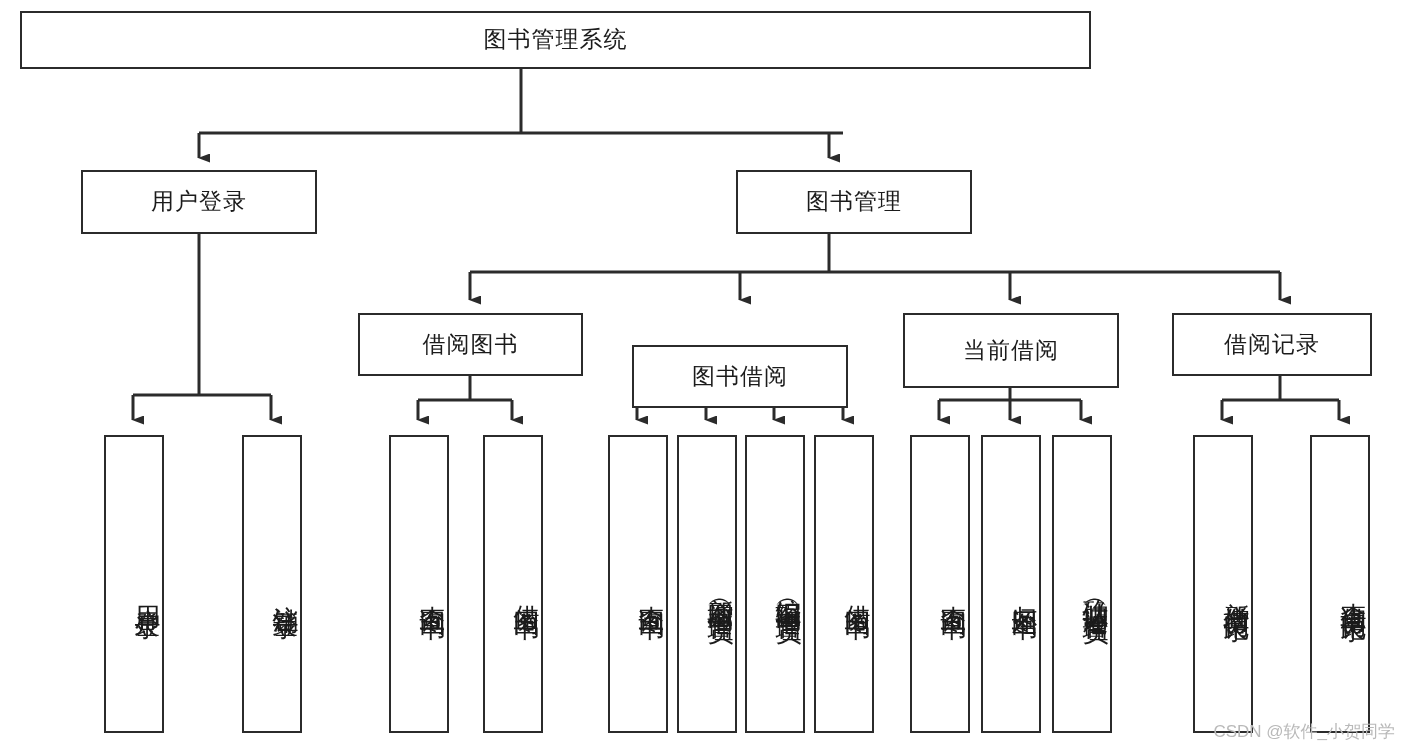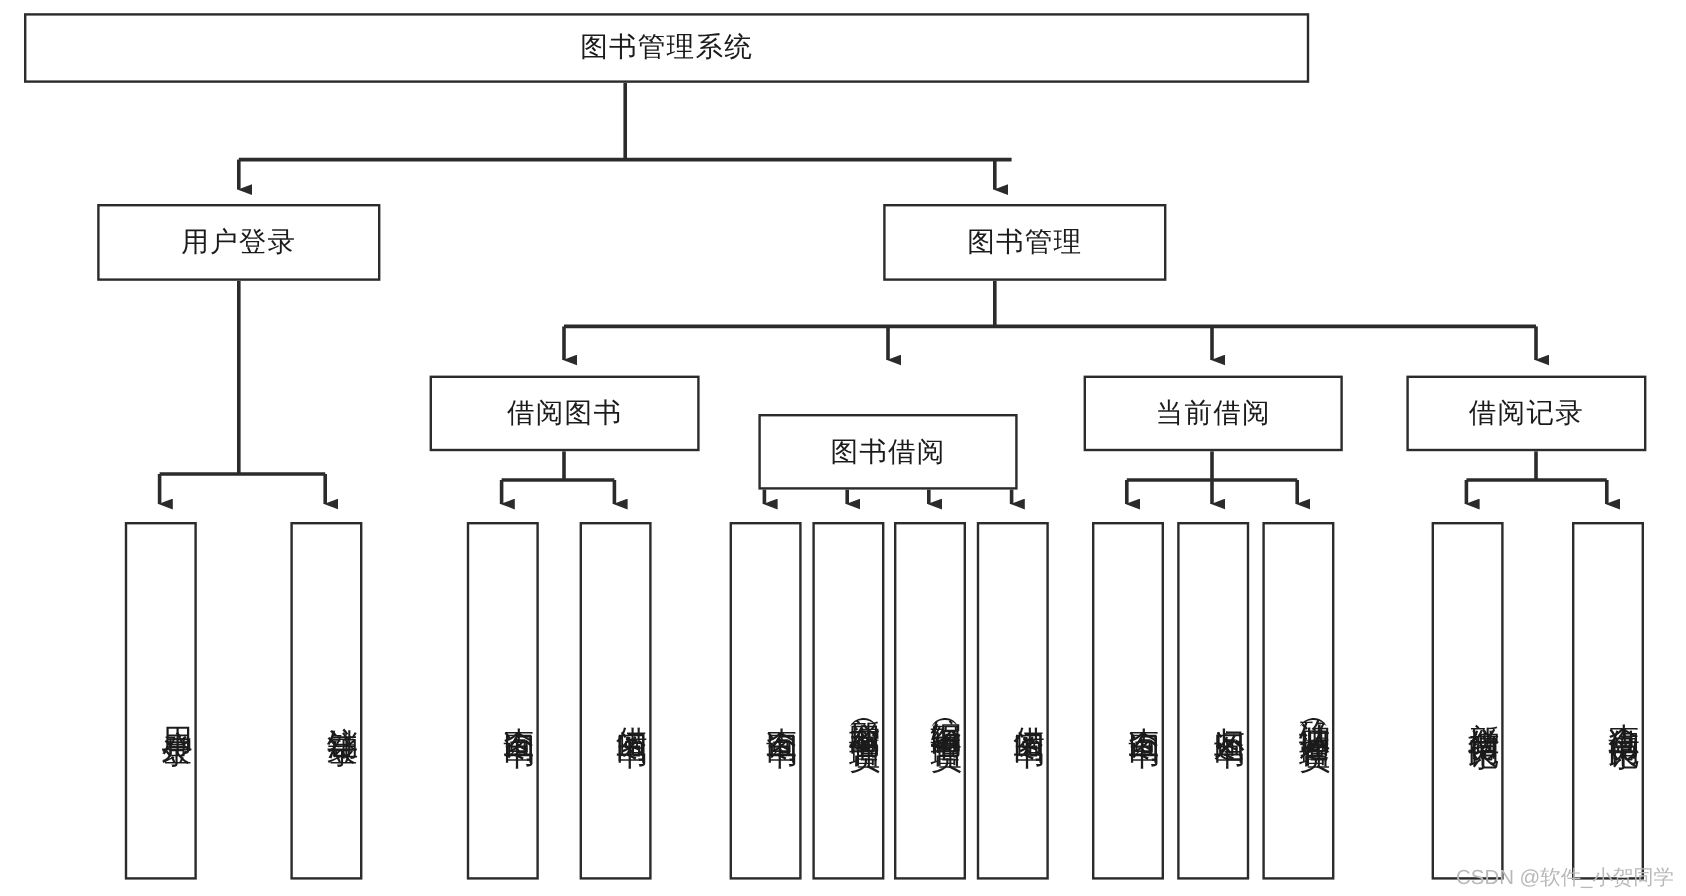--- a/index.html
+++ b/index.html
@@ -121,21 +121,21 @@
     </g>
   </svg>
 
   <div class="node horiz" style="left:20px; top:11px; width:1071px; height:58px;">图书管理系统</div>
 
   <div class="node horiz" style="left:81px; top:170px; width:236px; height:64px;">用户登录</div>
   <div class="node horiz" style="left:736px; top:170px; width:236px; height:64px;">图书管理</div>
 
   <div class="node horiz" style="left:358px; top:313px; width:225px; height:63px;">借阅图书</div>
   <div class="node horiz" style="left:632px; top:313px; width:216px; height:63px;margin-top:32px;">图书借阅</div>
-  <div class="node horiz" style="left:903px; top:313px; width:216px; height:63px;">当前借阅</div>
+  <div class="node horiz" style="left:903px; top:313px; width:216px; height:75px;">当前借阅</div>
   <div class="node horiz" style="left:1172px; top:313px; width:200px; height:63px;">借阅记录</div>
 
   <div class="node vert" style="left:104px; top:435px; width:60px; height:298px;">
     <span class="txt">用户登录</span>
   </div>
   <div class="node vert" style="left:242px; top:435px; width:60px; height:298px;">
     <span class="txt">注销登录</span>
   </div>
 
   <div class="node vert" style="left:389px; top:435px; width:60px; height:298px;">

